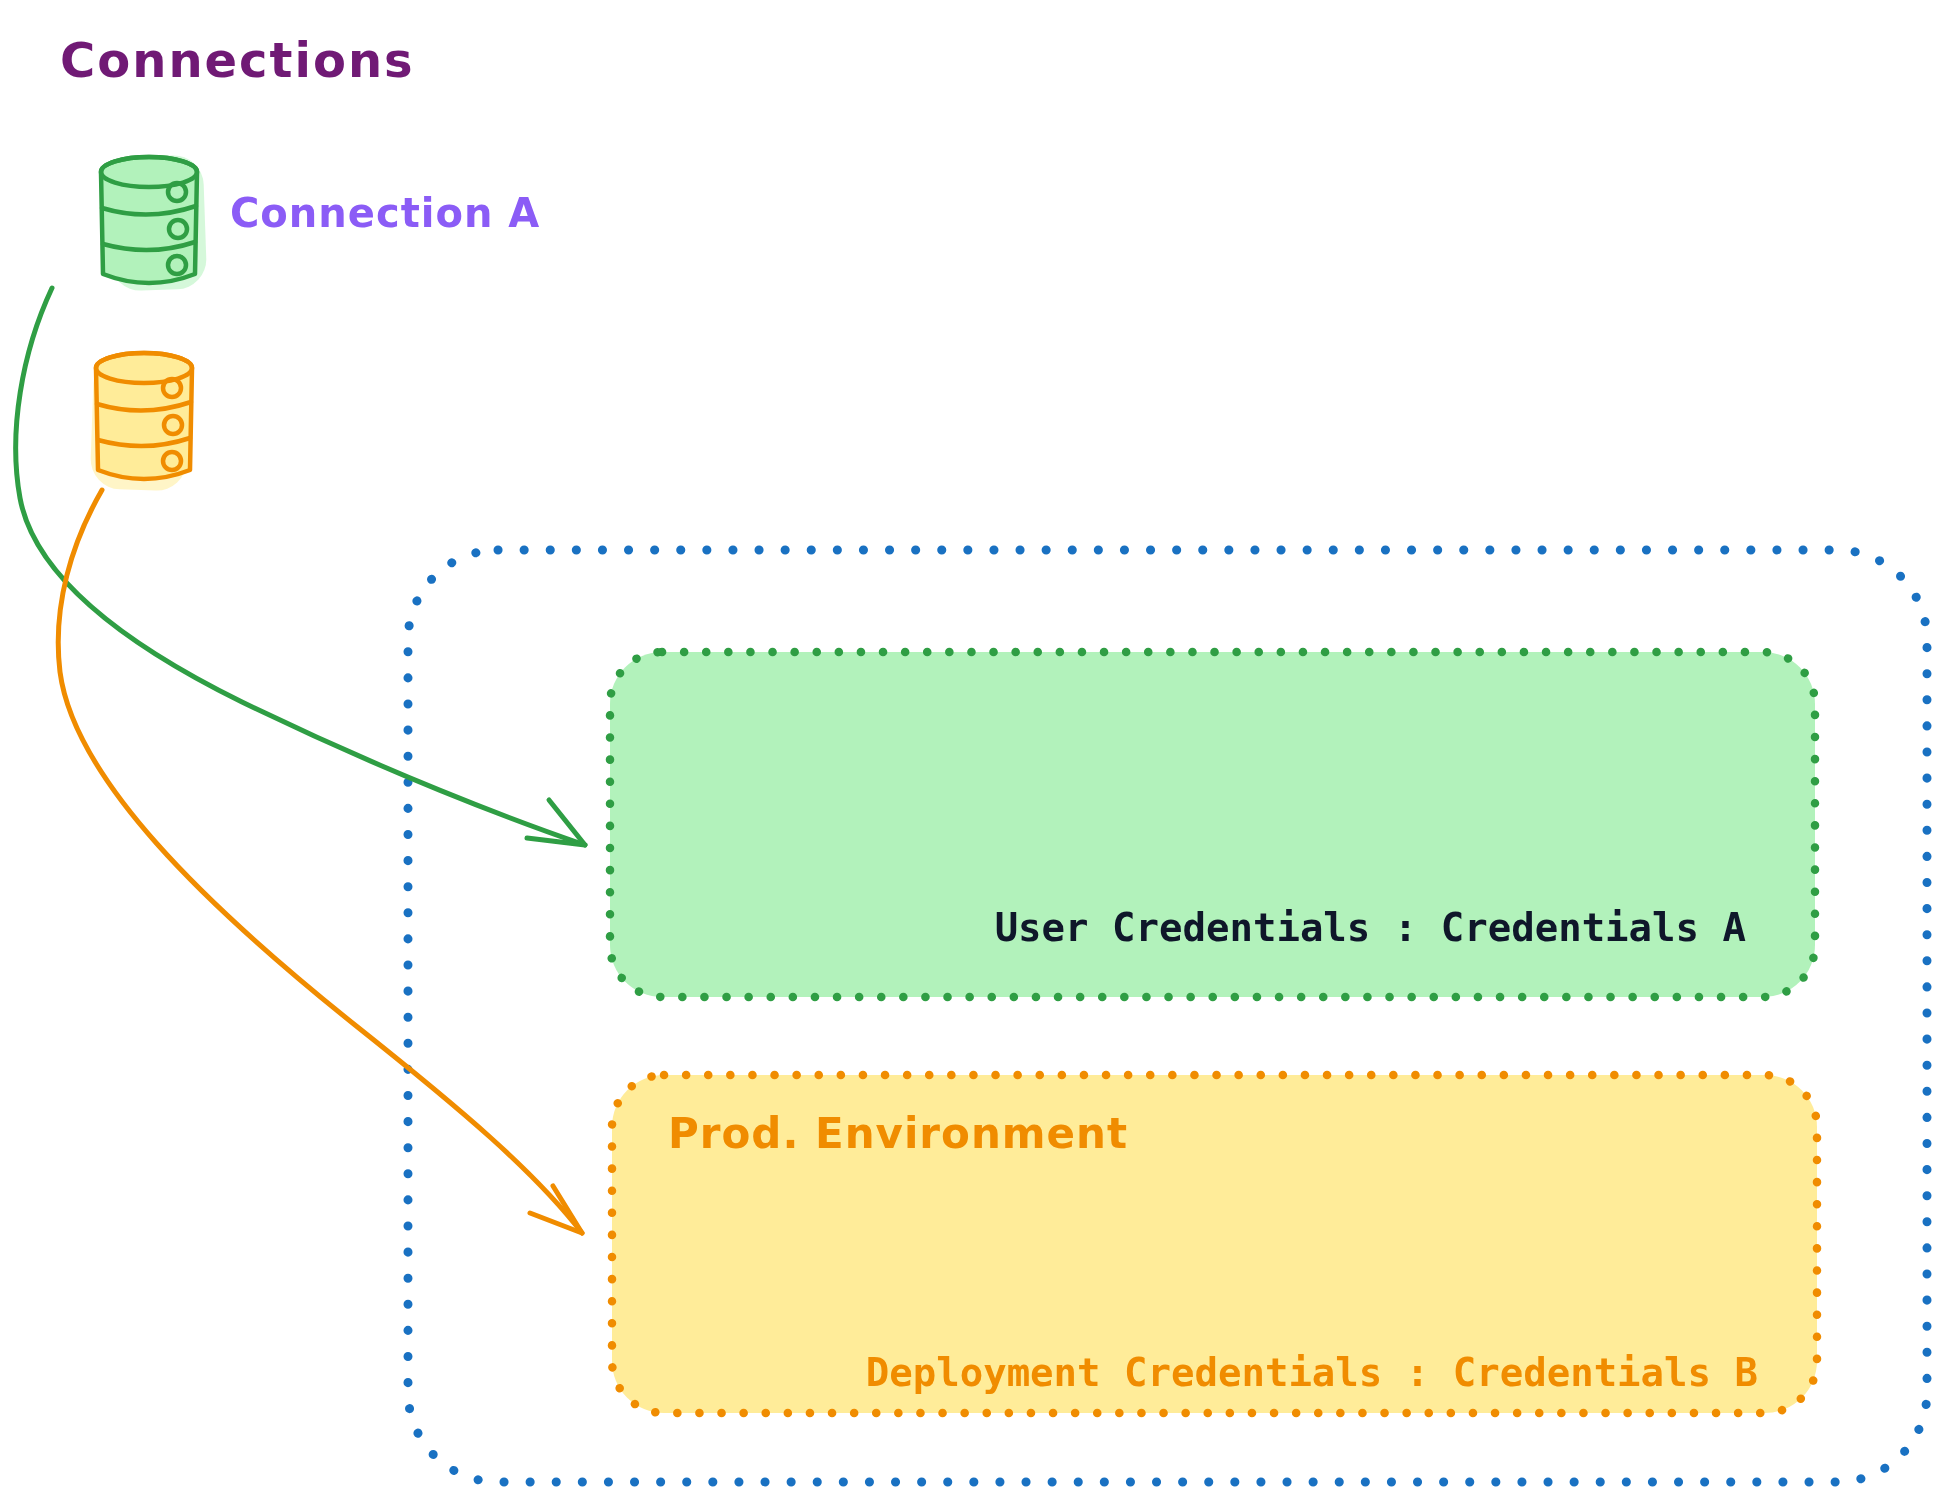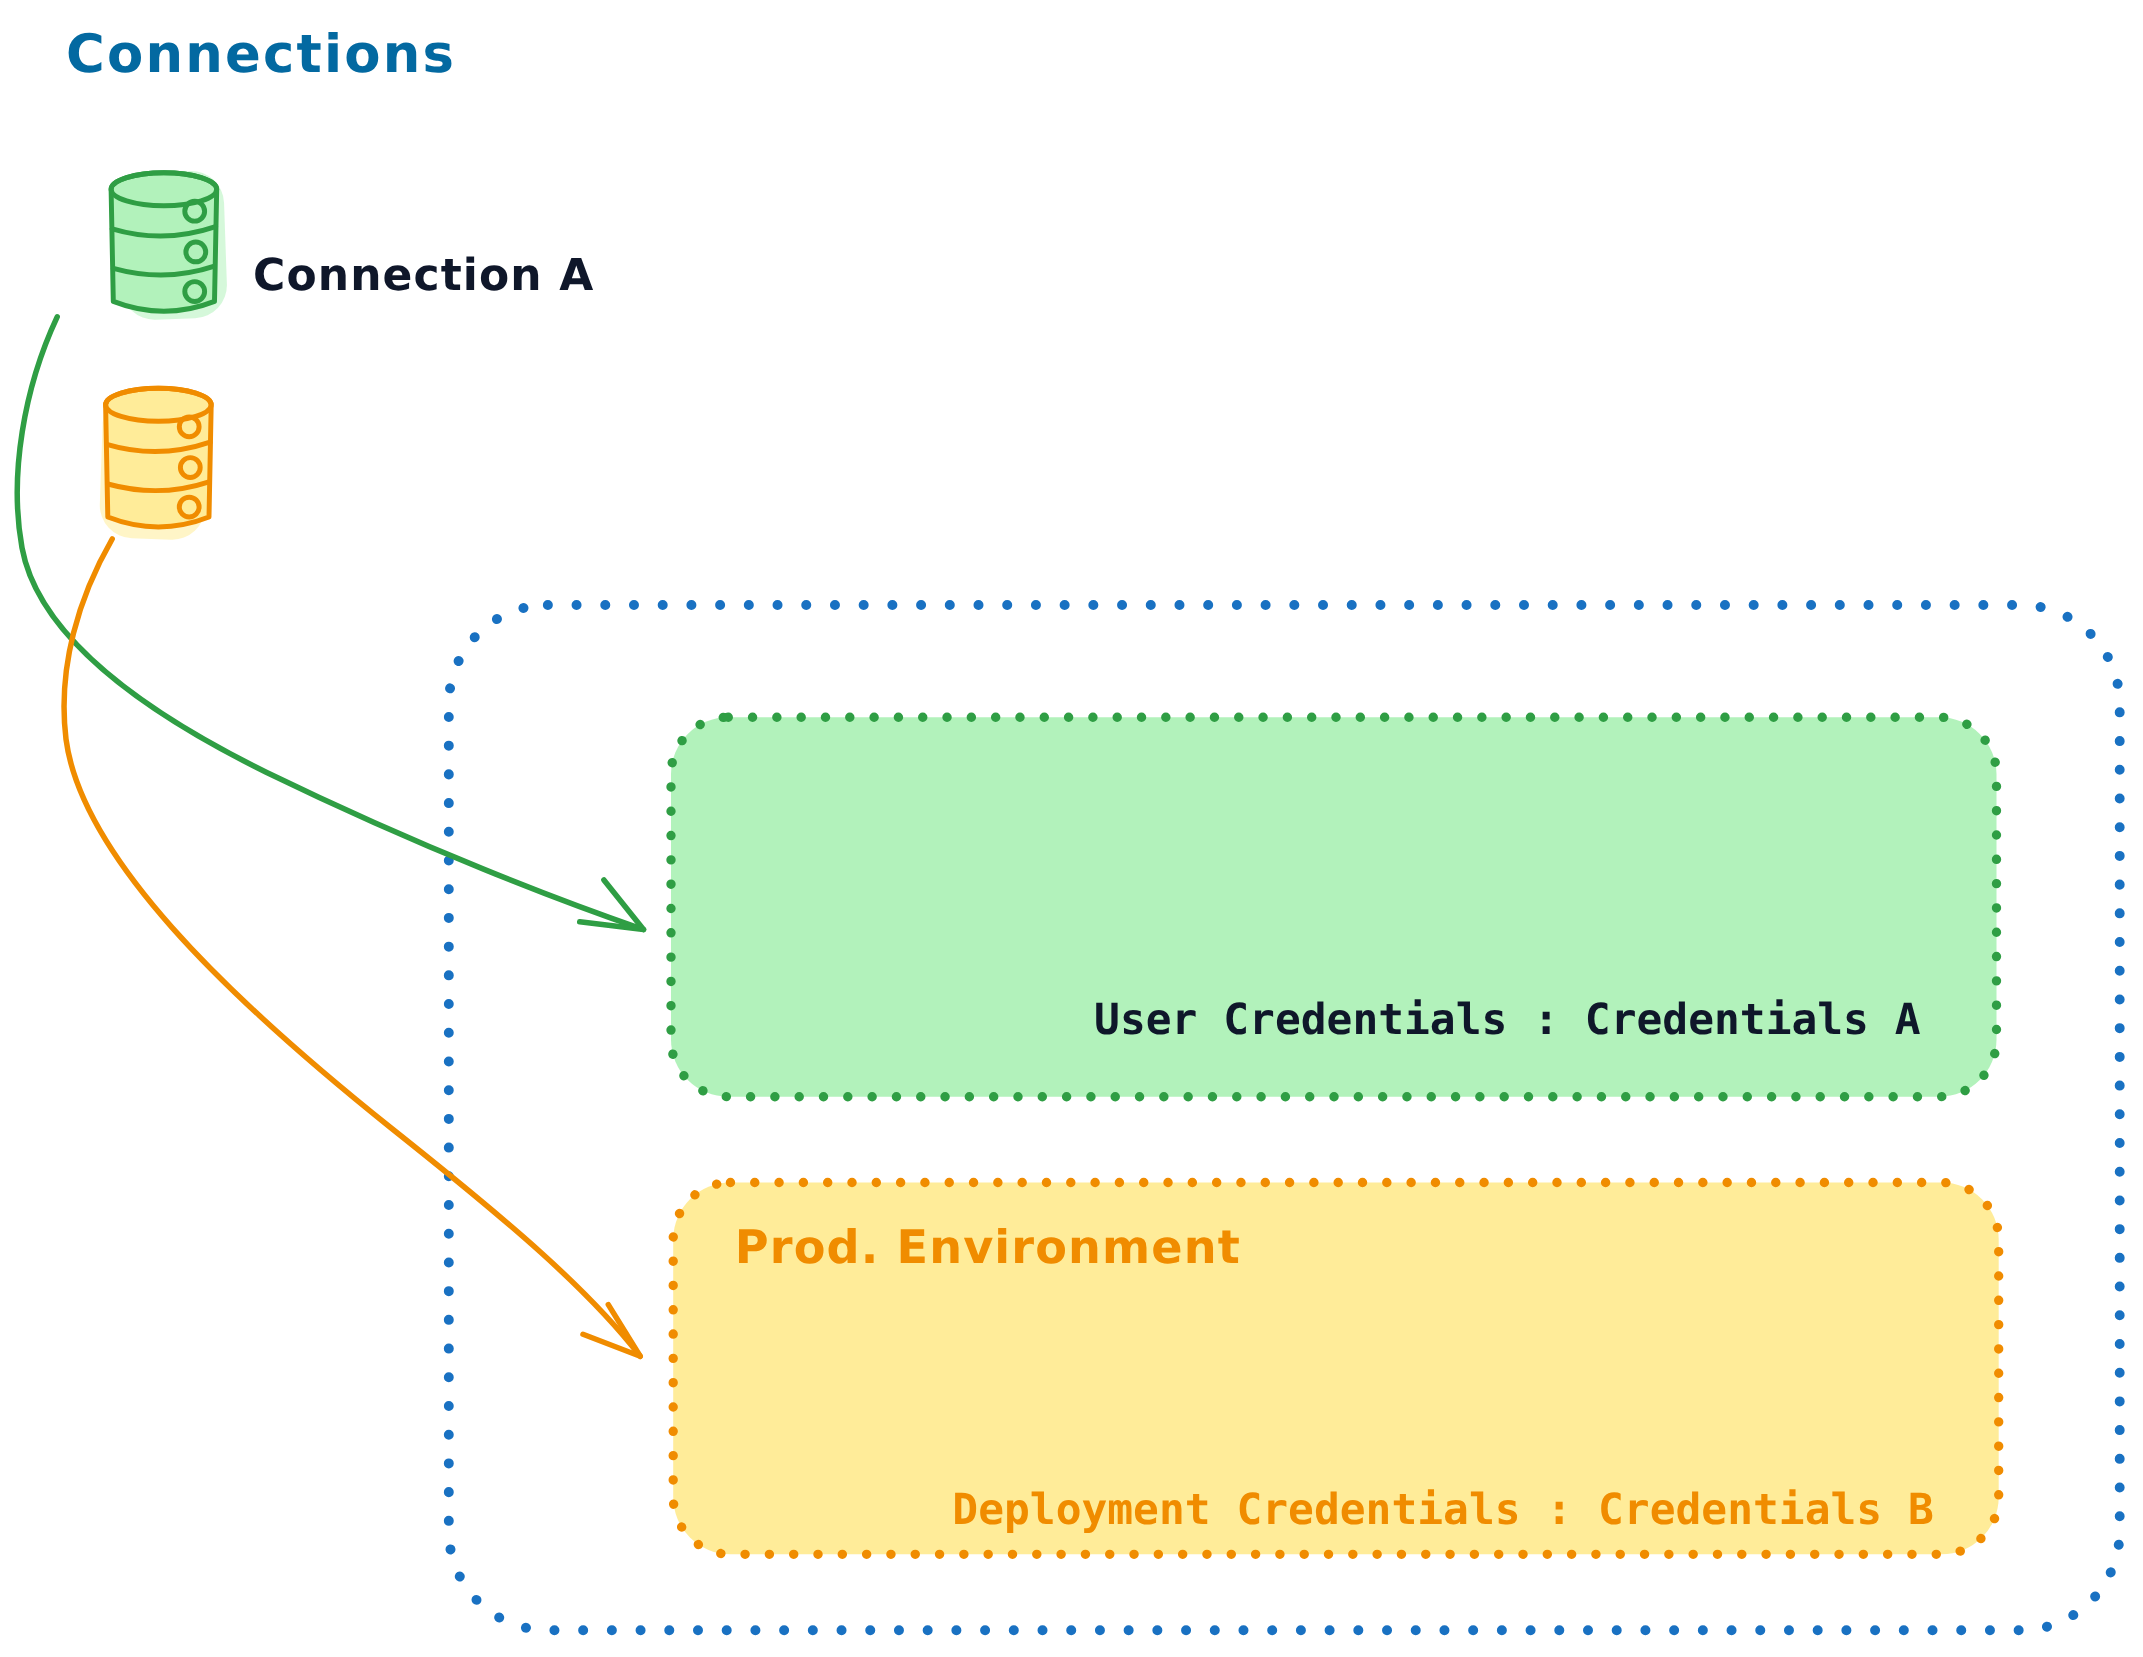--- a/index.html
+++ b/index.html
@@ -7,22 +7,22 @@
     position:relative;
     width:1948px;height:1506px;
     background:#ffffff;
     overflow:hidden;
     font-family:"DejaVu Sans", sans-serif;
   }
   #shapes{position:absolute;left:0;top:0;width:1948px;height:1506px;}
   .txt{position:absolute;white-space:nowrap;line-height:1.15;}
   .hand{font-family:"DejaVu Sans", sans-serif;font-weight:700;}
   .mono{font-family:"DejaVu Sans Mono", monospace;font-weight:700;}
-  .title-main{left:60px;top:22px;font-size:48px;letter-spacing:2px;color:#0369a1;}
-  .label-conn-a{left:230px;top:190px;font-size:40px;letter-spacing:1px;color:#0f172a;margin-top:38px;}
+  .title-main{left:60px;top:33px;font-size:48px;letter-spacing:2px;color:#701a75;}
+  .label-conn-a{left:230px;top:190px;font-size:40px;letter-spacing:1px;color:#8b5cf6;}
   .label-conn-b{left:232px;top:392px;font-size:40px;letter-spacing:1px;color:#f08c00;}
   .title-project{left:1540px;top:428px;font-size:56px;letter-spacing:2px;color:#1971c2;}
   .title-dev{left:664px;top:698px;font-size:42px;letter-spacing:1px;color:#2f9e44;}
   .cred-dev{right:202px;top:906px;font-size:39px;color:#0f172a;}
   .title-prod{left:668px;top:1110px;font-size:42px;letter-spacing:1px;color:#f08c00;}
   .cred-prod{right:190px;top:1325px;font-size:39px;color:#f08c00;margin-top:26px;}
 </style>
 </head>
 <body>
 

